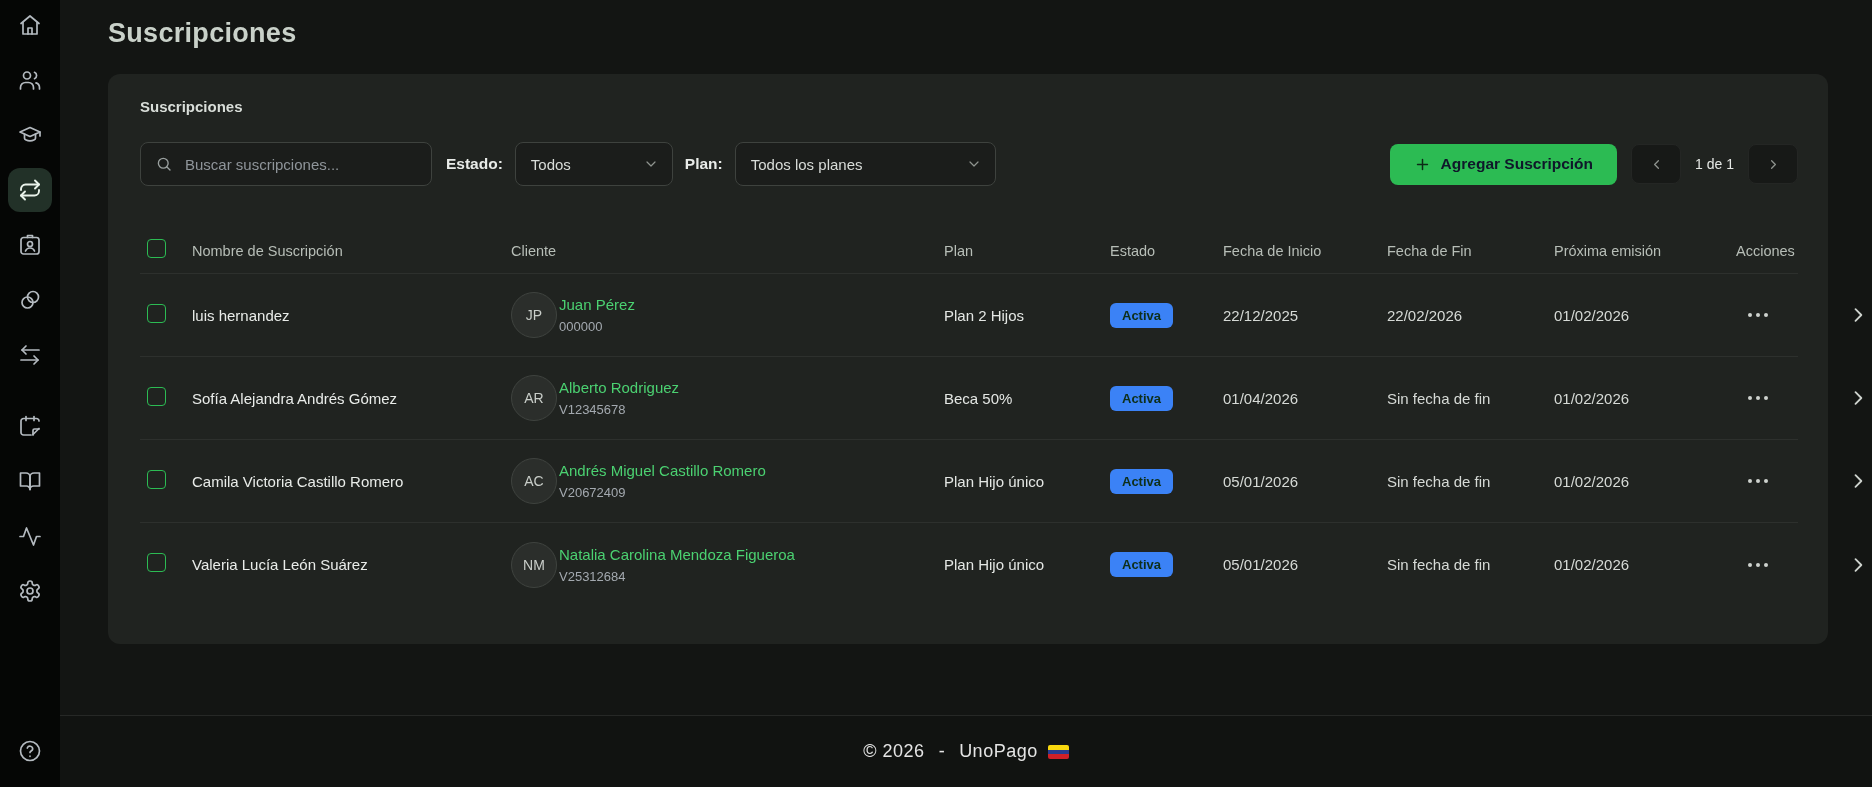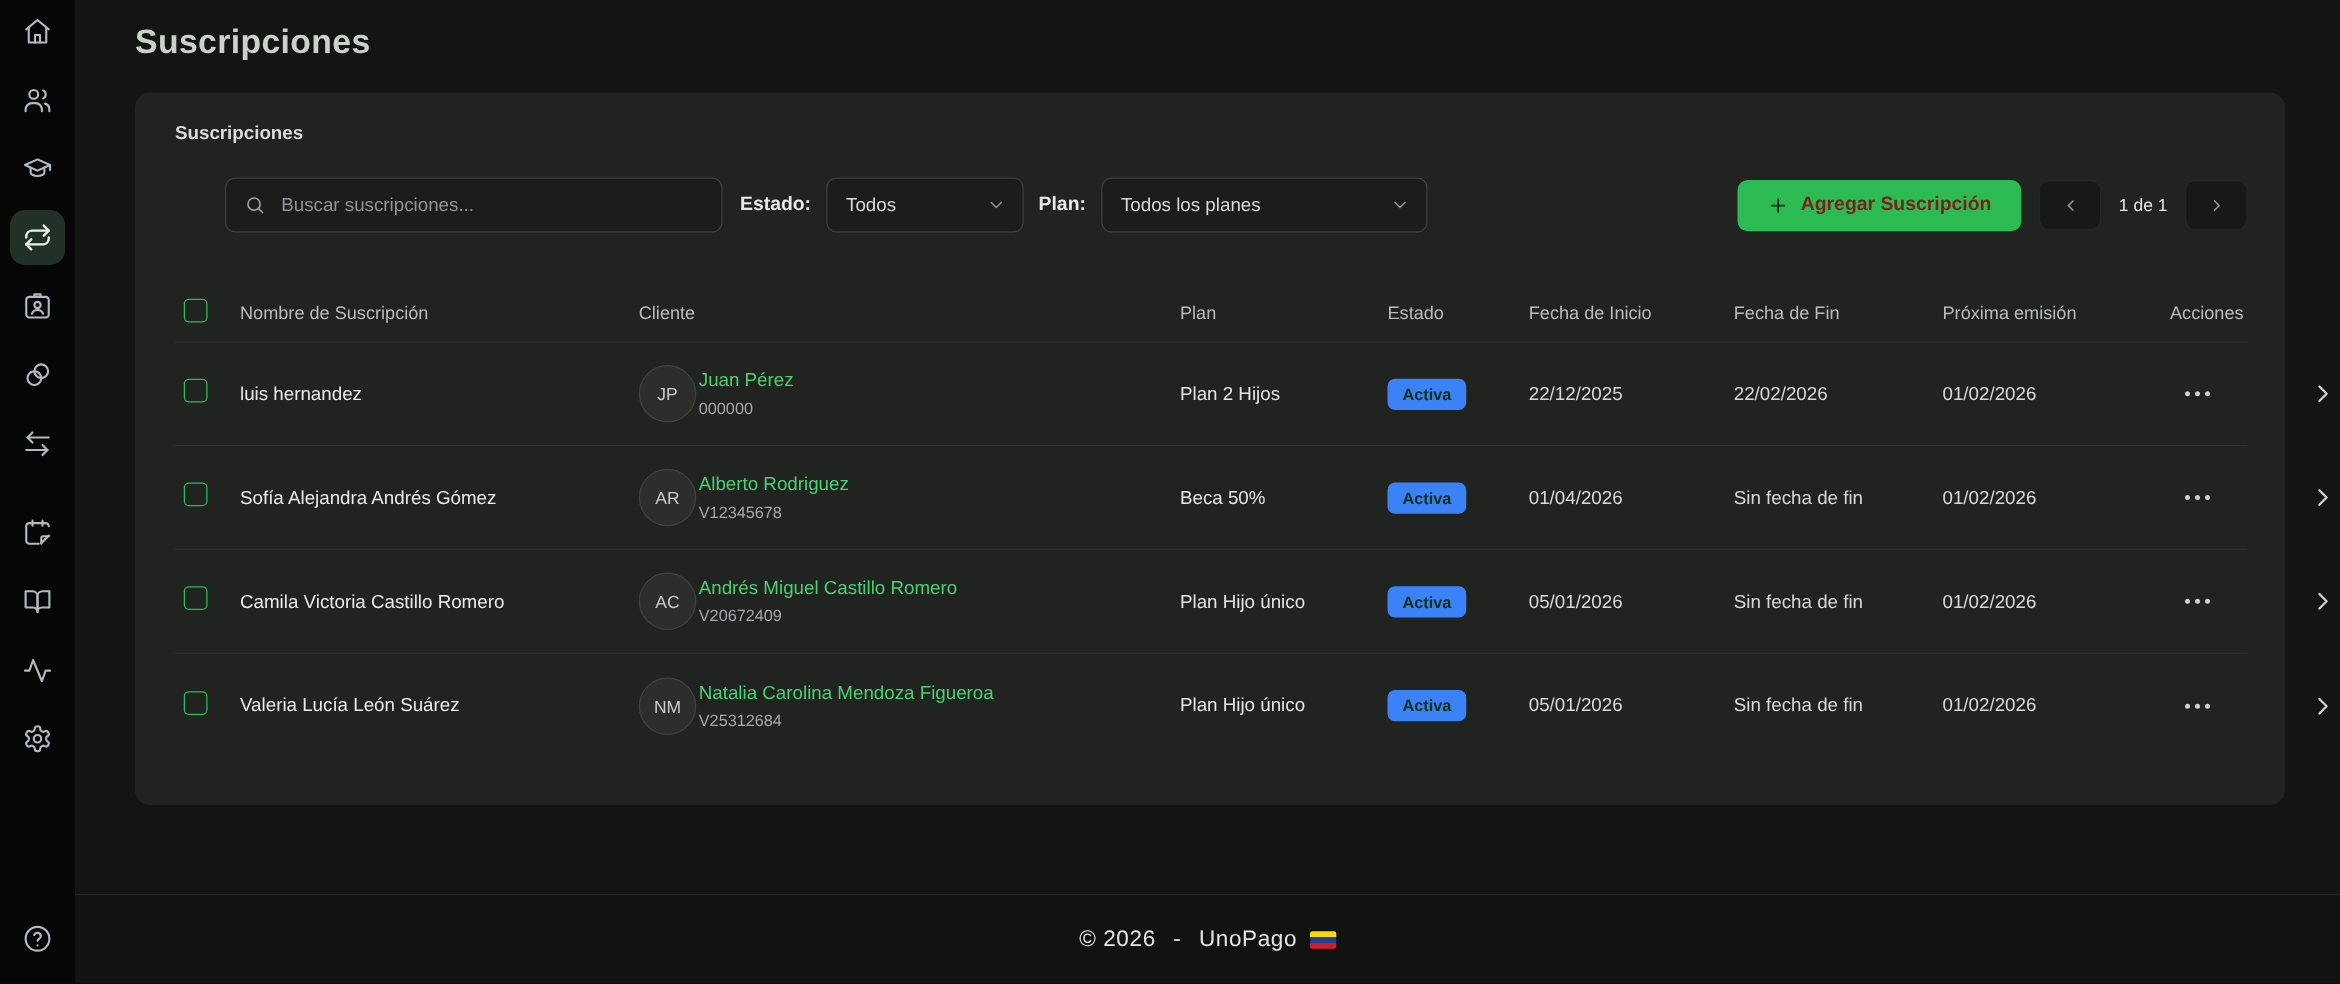--- a/index.html
+++ b/index.html
@@ -28,41 +28,41 @@
     margin:0;font-size:27px;font-weight:700;letter-spacing:.3px;color:#c9d1c9;line-height:34px;
   }
   
   .card{
     margin-top:24px;width:1720px;background:#202320;border-radius:12px;
     padding:24px 30px 0 32px;height:570px;
   }
   .panel-title{margin:0;font-size:15px;font-weight:700;color:#d9ded9;}
   .controls{display:flex;align-items:center;margin-top:27px;height:44px;}
   .search{
-    width:398px;height:44px;border:1px solid #3e423e;border-radius:8px;background:#1b1d1b;
-    display:flex;align-items:center;padding:0 12px 0 14px;margin-right:14px;margin-left:40px;
+    width:292px;height:44px;border:1px solid #3e423e;border-radius:8px;background:#1b1d1b;
+    display:flex;align-items:center;padding:0 12px 0 14px;margin-right:14px;
   }
   .search svg{width:18px;height:18px;stroke:#9aa09f;fill:none;stroke-width:1.8;stroke-linecap:round;flex:0 0 18px;}
   .search input{
     border:none;outline:none;background:transparent;color:#e5e8e5;font-size:15px;margin-left:10px;width:100%;
     font-family:"Liberation Sans",sans-serif;
   }
   .search input::placeholder{color:#8f959a;}
   .flabel{font-size:15.5px;font-weight:700;color:#e8ebe8;margin-right:12px;white-space:nowrap;}
   .dropdown{
     height:44px;border:1px solid #3e423e;border-radius:8px;background:#1b1d1b;display:flex;align-items:center;
     padding:0 13px 0 15px;cursor:pointer;margin-right:12px;
   }
   .dropdown .dd-value{font-size:15px;color:#d8dcd8;white-space:nowrap;}
   .dropdown svg{width:16px;height:16px;stroke:#8f948f;fill:none;stroke-width:1.8;stroke-linecap:round;stroke-linejoin:round;margin-left:auto;}
   .dd-estado{width:158px;}
   .dd-plan{width:261px;margin-right:0;}
   .spacer{flex:1;}
   .add-btn{
-    height:41px;padding:0 24px;border:none;border-radius:8px;background:#2cbb53;color:#7f1d1d;
+    height:41px;padding:0 24px;border:none;border-radius:8px;background:#2cbb53;color:#0f172a;
     font-size:15.5px;font-weight:600;display:flex;align-items:center;gap:10px;cursor:pointer;
     font-family:"Liberation Sans",sans-serif;white-space:nowrap;
   }
   .add-btn svg{width:17px;height:17px;stroke:#0d2a16;stroke-width:2.1;stroke-linecap:round;fill:none;}
   .pg-btn{
     width:50px;height:40px;border:1px solid #242624;border-radius:8px;background:#171917;cursor:pointer;
     display:flex;align-items:center;justify-content:center;margin-left:14px;
   }
   .pg-btn svg{width:15px;height:15px;stroke:#8f948f;stroke-width:2;fill:none;stroke-linecap:round;stroke-linejoin:round;}
   .pg-label{font-size:14px;color:#e5e8e5;margin-left:14px;white-space:nowrap;}

